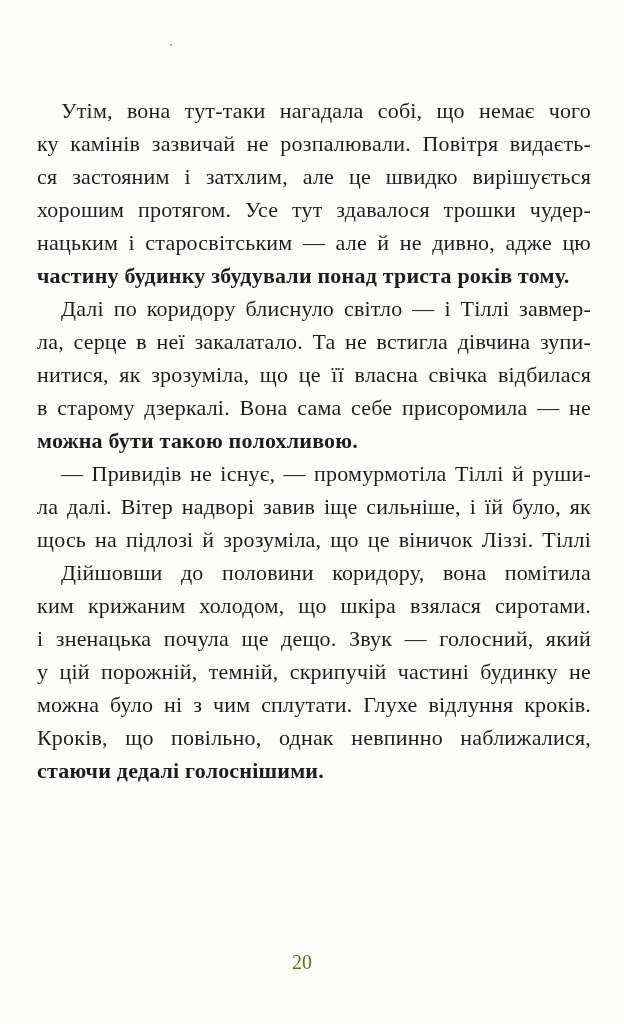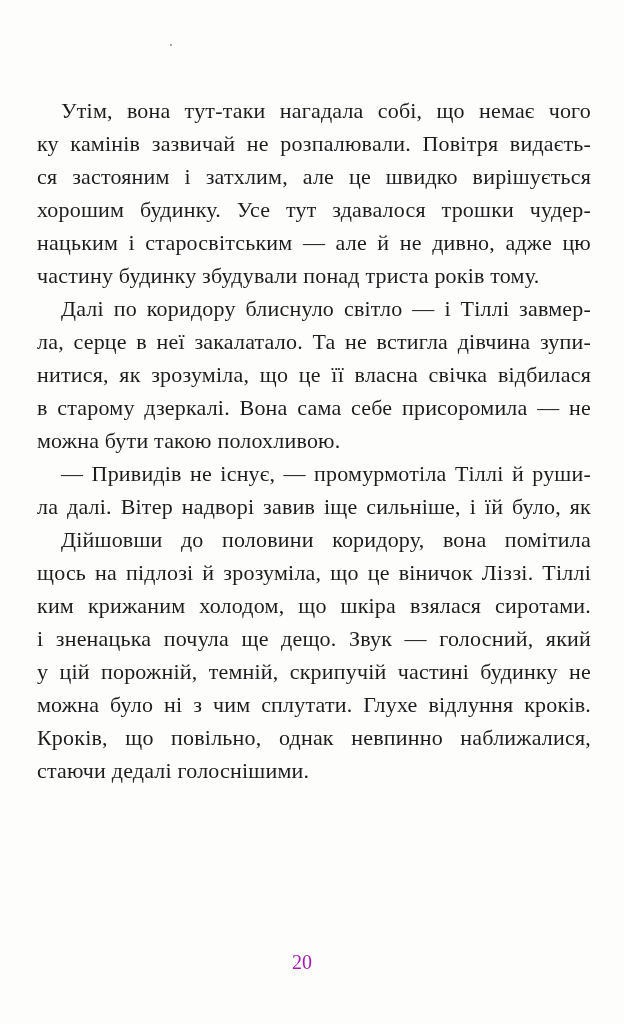--- a/index.html
+++ b/index.html
@@ -41,60 +41,61 @@
     white-space: normal;
     text-align: justify;
     text-align-last: justify;
     letter-spacing: 0.2px;
   }
   .line.first {
     text-indent: 24px;
   }
   .line.last {
     text-align-last: left;
+    font-weight: bold;
   }
   .page-number {
     position: absolute;
     left: 0;
     right: 20px;
     top: 950px;
     text-align: center;
     font-size: 20px;
     line-height: 24px;
-    color: #a21caf;
+    color: #4d7c0f;
   }
 </style>
 </head>
 <body>
 
 <div class="page" style="background: rgb(253, 253, 252); color: rgb(29, 29, 31);">
   <div class="scan-speck"></div>
   <div class="text-block">
       <div class="paragraph">
         <div class="line first">Утім, вона тут-таки нагадала собі, що немає чого</div>
         <div class="line">ку камінів зазвичай не розпалювали. Повітря видаєть-</div>
         <div class="line">ся застояним і затхлим, але це швидко вирішується</div>
-        <div class="line">хорошим будинку. Усе тут здавалося трошки чудер-</div>
+        <div class="line">хорошим протягом. Усе тут здавалося трошки чудер-</div>
         <div class="line">нацьким і старосвітським — але й не дивно, адже цю</div>
         <div class="line last">частину будинку збудували понад триста років тому.</div>
       </div>
       <div class="paragraph">
         <div class="line first">Далі по коридору блиснуло світло — і Тіллі завмер-</div>
         <div class="line">ла, серце в неї закалатало. Та не встигла дівчина зупи-</div>
         <div class="line">нитися, як зрозуміла, що це її власна свічка відбилася</div>
         <div class="line">в старому дзеркалі. Вона сама себе присоромила — не</div>
         <div class="line last">можна бути такою полохливою.</div>
       </div>
       <div class="paragraph">
         <div class="line first">— Привидів не існує, — промурмотіла Тіллі й руши-</div>
         <div class="line">ла далі. Вітер надворі завив іще сильніше, і їй було, як</div>
       </div>
       <div class="paragraph">
+        <div class="line">щось на підлозі й зрозуміла, що це віничок Ліззі. Тіллі</div>
         <div class="line first">Дійшовши до половини коридору, вона помітила</div>
-        <div class="line">щось на підлозі й зрозуміла, що це віничок Ліззі. Тіллі</div>
         <div class="line">ким крижаним холодом, що шкіра взялася сиротами.</div>
         <div class="line">і зненацька почула ще дещо. Звук — голосний, який</div>
         <div class="line">у цій порожній, темній, скрипучій частині будинку не</div>
         <div class="line">можна було ні з чим сплутати. Глухе відлуння кроків.</div>
         <div class="line">Кроків, що повільно, однак невпинно наближалися,</div>
         <div class="line last">стаючи дедалі голоснішими.</div>
       </div>
     </div>
   <div class="page-number">20</div>
 </div>

